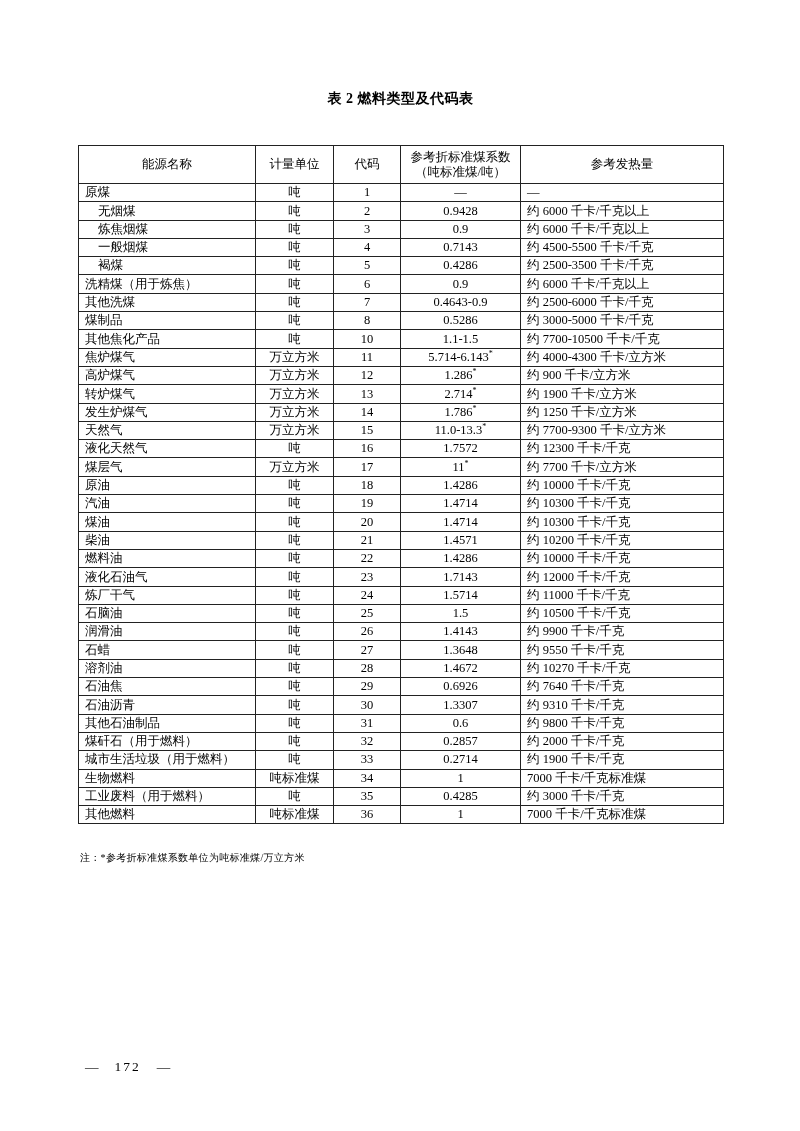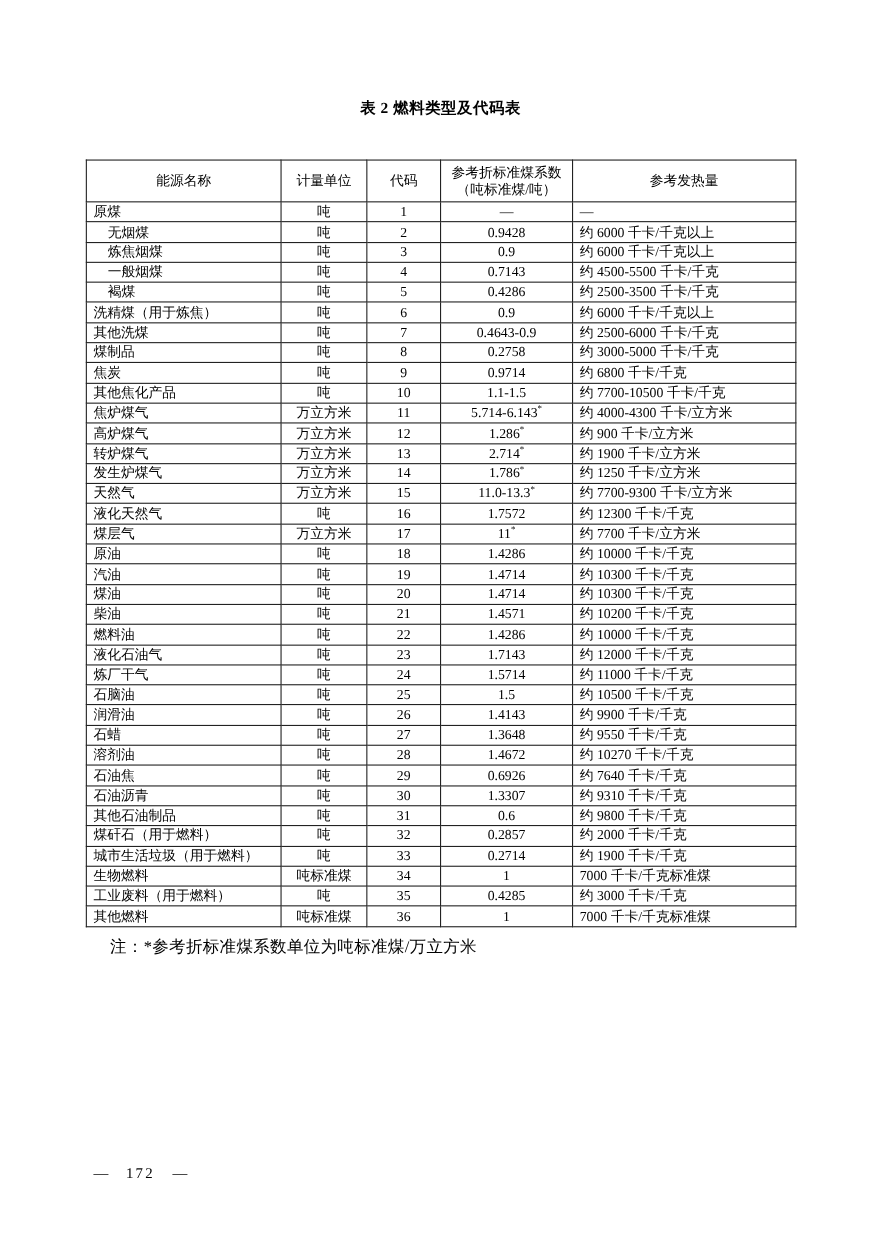--- a/index.html
+++ b/index.html
@@ -54,23 +54,22 @@
   td.cell-center { text-align: center; }
   .fuel-table sup {
     font-size: 8px;
     vertical-align: super;
     line-height: 0;
   }
 
   .footnote {
     position: absolute;
     top: 851px; left: 80px;
-    font-size: 15px;
+    font-size: 10px;
     letter-spacing: 0.3px;
-    margin-left: 20px;
   }
 
   .page-footer {
     position: absolute;
     top: 1043px; left: 85px;
     font-size: 13.5px;
     display: flex;
     align-items: center;
   }
   .page-footer .dash { letter-spacing: 0; }
@@ -148,29 +147,22 @@
           <td class="cell-name">其他洗煤</td>
           <td class="cell-center">吨</td>
           <td class="cell-center">7</td>
           <td class="cell-center">0.4643-0.9</td>
           <td class="cell-name">约 2500-6000 千卡/千克</td>
         </tr>
         <tr>
           <td class="cell-name">煤制品</td>
           <td class="cell-center">吨</td>
           <td class="cell-center">8</td>
-          <td class="cell-center">0.2758</td>
+          <td class="cell-center">0.5286</td>
           <td class="cell-name">约 3000-5000 千卡/千克</td>
-        </tr>
-        <tr>
-          <td class="cell-name">焦炭</td>
-          <td class="cell-center">吨</td>
-          <td class="cell-center">9</td>
-          <td class="cell-center">0.9714</td>
-          <td class="cell-name">约 6800 千卡/千克</td>
         </tr>
         <tr>
           <td class="cell-name">其他焦化产品</td>
           <td class="cell-center">吨</td>
           <td class="cell-center">10</td>
           <td class="cell-center">1.1-1.5</td>
           <td class="cell-name">约 7700-10500 千卡/千克</td>
         </tr>
         <tr>
           <td class="cell-name">焦炉煤气</td>

